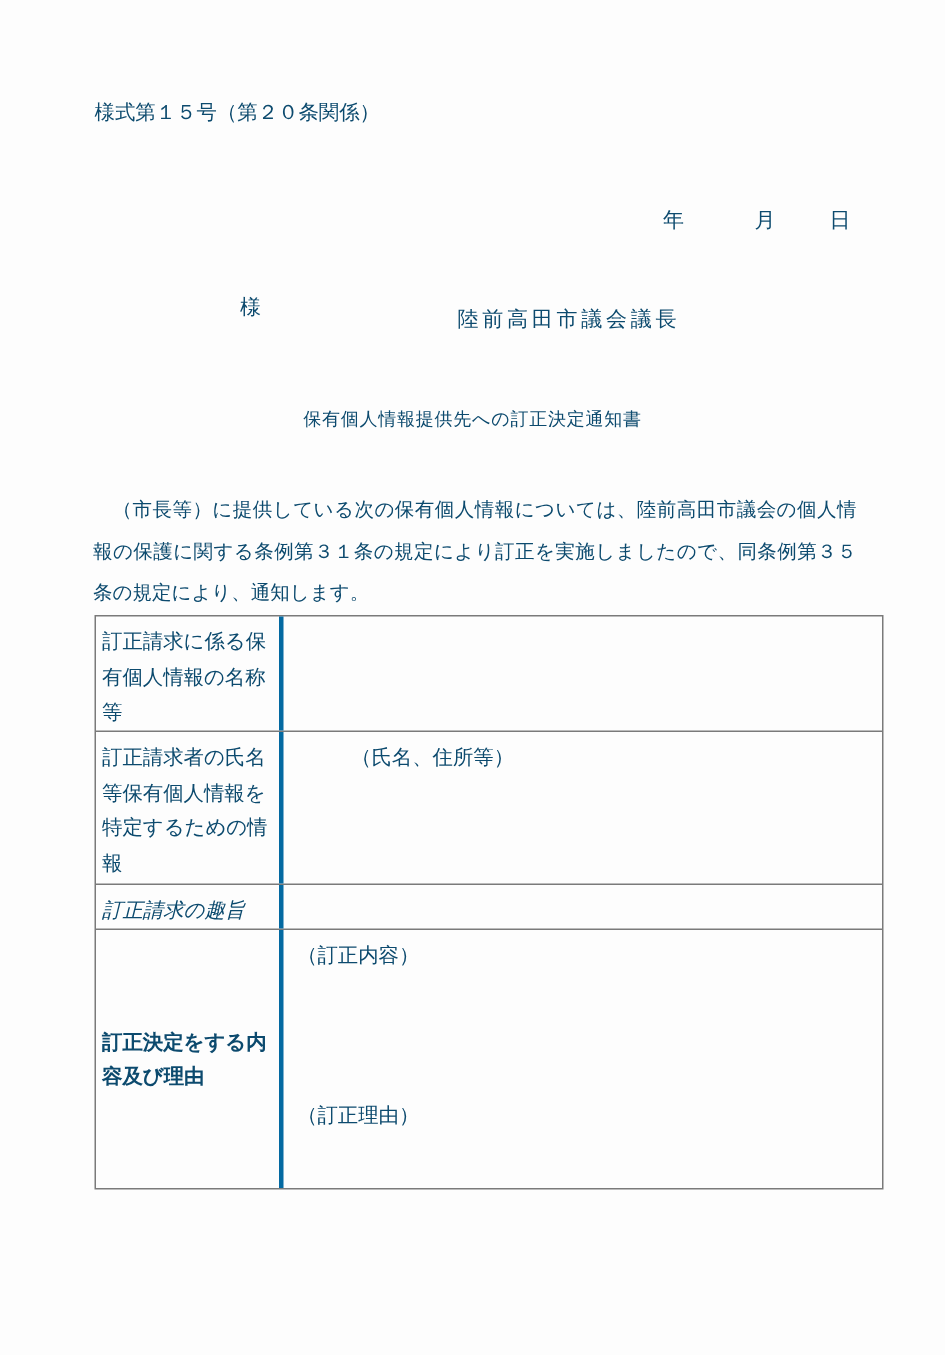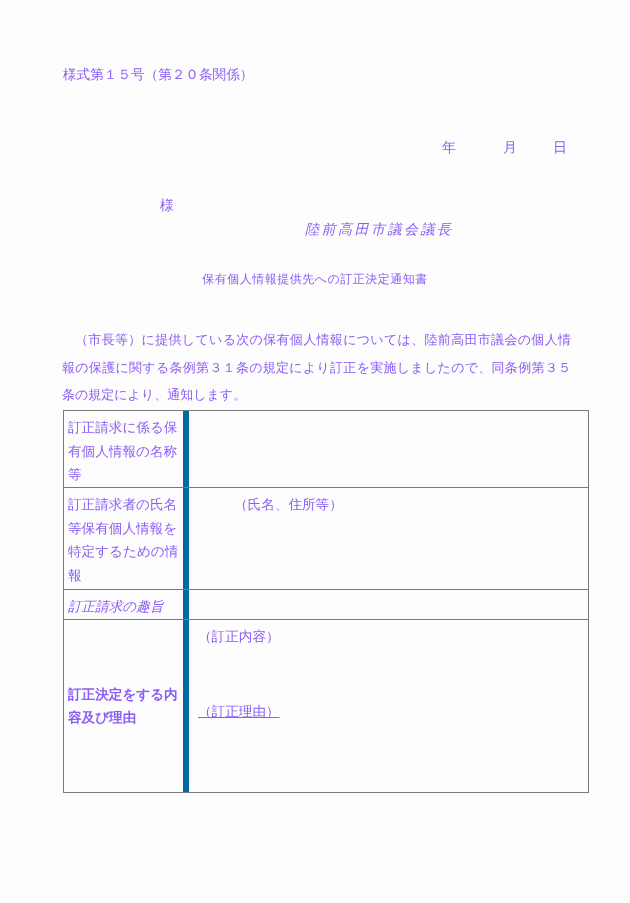--- a/index.html
+++ b/index.html
@@ -6,21 +6,21 @@
     margin: 0;
     padding: 0;
     background: #ffffff;
   }
   .page {
     position: relative;
     width: 630px;
     height: 903px;
     background: #fdfdfd;
     font-family: "Liberation Serif", "DejaVu Serif", serif;
-    color: #8b5cf6;
+    color: #0c4a6e;
     overflow: hidden;
   }
   .abs { position: absolute; }
 
   .form-number {
     left: 63px;
     top: 66px;
     font-size: 13.6px;
     line-height: 18px;
     white-space: nowrap;
@@ -38,26 +38,25 @@
 
   .addressee {
     left: 160px;
     top: 197px;
     font-size: 14px;
     line-height: 18px;
   }
 
   .sender {
     left: 305px;
-    top: 221px;
+    top: 205px;
     font-size: 14px;
     line-height: 18px;
     letter-spacing: 2.5px;
     white-space: nowrap;
-    font-style: italic;
   }
 
   .doc-title {
     left: 0;
     top: 270px;
     width: 630px;
     text-align: center;
     font-size: 12px;
     line-height: 18px;
     letter-spacing: 0.5px;
@@ -91,35 +90,35 @@
   }
   .t-row:last-child { border-bottom: none; }
   .row-1 { height: 77px; }
   .row-2 { height: 102px; gap: 36px; }
   .row-3 { height: 30px; font-style: italic; }
   .row-4 { height: 172px; }
 
   .t-label {
     width: 125px;
     box-sizing: border-box;
-    border-right: 6px solid #0369a1;
+    border-right: 3px solid #0369a1;
     padding: 5px 2px 0 4px;
   }
   .t-label.v-center {
     display: flex;
     align-items: center;
     padding-top: 0;
     font-weight: bold;
   }
   .t-value {
     flex: 1;
     box-sizing: border-box;
     padding: 5px 6px 0 9px;
   }
-  .t-value .second-line { margin-top: 51px; text-decoration: underline; }
+  .t-value .second-line { margin-top: 83px; }
 </style>
 </head>
 <body>
 
 <div class="page">
 
   <div class="abs form-number">様式第１５号（第２０条関係）</div>
 
   <div class="date-line">
     <span class="date-year">年</span>

